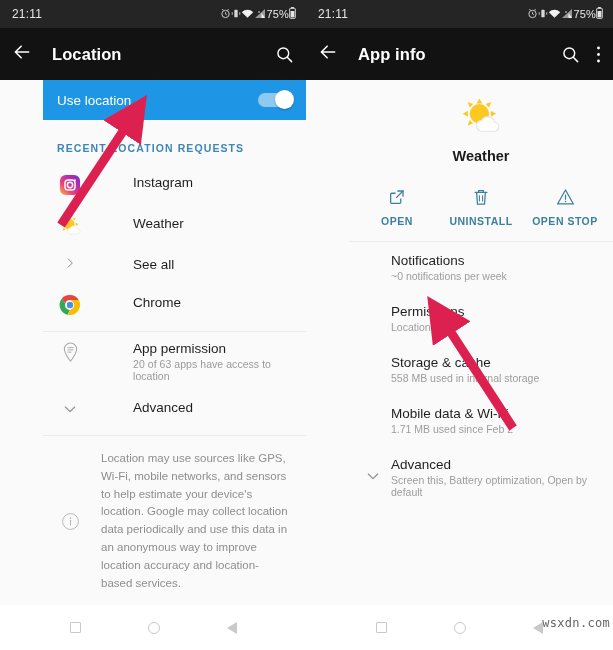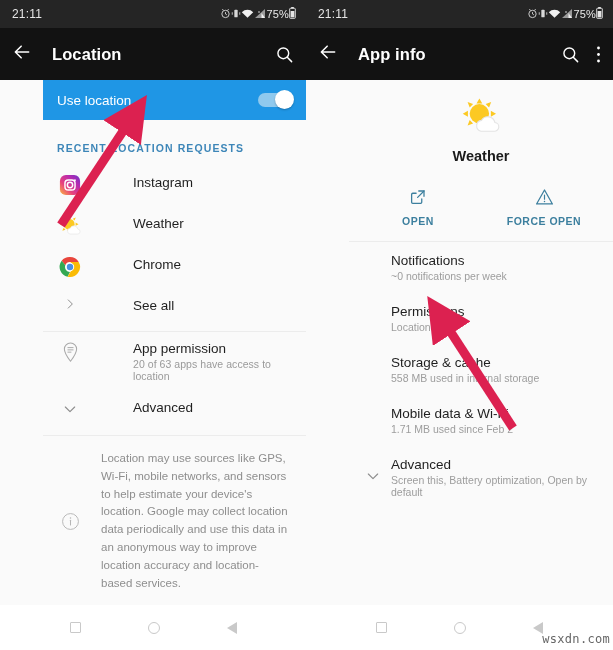--- a/index.html
+++ b/index.html
@@ -222,21 +222,21 @@
   .navbar .ntr {
     width: 0; height: 0;
     border-top: 6.5px solid transparent;
     border-bottom: 6.5px solid transparent;
     border-right: 10px solid #c9c9c9;
   }
 
   .watermark {
     position: absolute;
     right: 3px;
-    bottom: 4px;
+    bottom: 20px;
     font-family: "DejaVu Sans Mono", monospace;
     font-size: 12px;
     color: #666;
     letter-spacing: .3px;
   }
 
   .arrow-layer {
     position: absolute;
     inset: 0;
     pointer-events: none;
@@ -347,42 +347,42 @@
             <path d="M13 20.8a3.4 3.4 0 0 1 .3-6.7 4.5 4.5 0 0 1 8.3 1.3 2.7 2.7 0 0 1-.6 5.4z" fill="#ffffff" stroke="#e4e4e4" stroke-width=".7"></path>
           </svg>
         </span>
         <span class="txt">
           <span class="t1">Weather</span>
         </span>
       </div>
 
       <div class="row">
         <span class="ico">
+          <svg width="14" height="14" viewBox="0 0 24 24">
+              <path d="M9 5l7 7-7 7" stroke="#8d8d8d" stroke-width="1.7" fill="none" stroke-linecap="round" stroke-linejoin="round"></path>
+            </svg>
+        </span>
+        <span class="txt">
+          <span class="t1">See all</span>
+        </span>
+      </div>
+
+      <div class="row">
+        <span class="ico">
           <svg width="22" height="22" viewBox="0 0 24 24">
             <circle cx="12" cy="12" r="11" fill="#ffffff"></circle>
             <path d="M12 1a11 11 0 0 1 9.5 5.5H12a5.5 5.5 0 0 0-5.2 3.7L2.9 5.1A11 11 0 0 1 12 1z" fill="#e8453c"></path>
             <path d="M2.9 5.1l4 5.1A5.5 5.5 0 0 0 12 17.5l-2.6 5.1A11 11 0 0 1 2.9 5.1z" fill="#34a853"></path>
             <path d="M21.5 6.5A11 11 0 0 1 9.4 22.6L14 14.6a5.5 5.5 0 0 0-2-8.1z" fill="#fabb05"></path>
             <circle cx="12" cy="12" r="4.6" fill="#ffffff"></circle>
             <circle cx="12" cy="12" r="3.5" fill="#4a90e2"></circle>
           </svg>
         </span>
         <span class="txt">
           <span class="t1">Chrome</span>
-        </span>
-      </div>
-
-      <div class="row">
-        <span class="ico">
-          <svg width="14" height="14" viewBox="0 0 24 24">
-              <path d="M9 5l7 7-7 7" stroke="#8d8d8d" stroke-width="1.7" fill="none" stroke-linecap="round" stroke-linejoin="round"></path>
-            </svg>
-        </span>
-        <span class="txt">
-          <span class="t1">See all</span>
         </span>
       </div>
 
       <div class="divider"></div>
 
       <div class="row">
         <span class="ico">
           <svg width="19" height="21" viewBox="0 0 20 24">
             <path d="M10 1.2c4 0 7 3 7 6.8 0 5-7 14-7 14S3 13 3 8C3 4.2 6 1.2 10 1.2z" fill="none" stroke="#a9a9a9" stroke-width="1.2"></path>
             <path d="M6.6 6.4h6.8M6.6 9h6.8M6.6 11.6h4.4" stroke="#a9a9a9" stroke-width="1.1"></path>
@@ -524,27 +524,38 @@
             <svg width="18" height="18" viewBox="0 0 24 24">
                 <path d="M13 4h7v7" stroke="#3c7f9e" stroke-width="1.7" fill="none" stroke-linecap="round"></path>
                 <path d="M20 4l-8.5 8.5" stroke="#3c7f9e" stroke-width="1.7" stroke-linecap="round"></path>
                 <path d="M17 14.5V19a1.5 1.5 0 0 1-1.5 1.5H5A1.5 1.5 0 0 1 3.5 19V8.5A1.5 1.5 0 0 1 5 7h4.5" stroke="#3c7f9e" stroke-width="1.7" fill="none" stroke-linecap="round"></path>
               </svg>
           </div>
           <div class="alab">OPEN</div>
         </div>
         <div class="action">
           <div class="aico">
+            <svg width="16" height="19" viewBox="0 0 20 24">
+                <path d="M2.5 5.5h15" stroke="#3c7f9e" stroke-width="1.6" stroke-linecap="round"></path>
+                <path d="M7 5.5V3.4h6v2.1" stroke="#3c7f9e" stroke-width="1.6" fill="none"></path>
+                <path d="M4.5 5.5l1 15h9l1-15" stroke="#3c7f9e" stroke-width="1.6" fill="none"></path>
+                <path d="M8 9v8M12 9v8" stroke="#3c7f9e" stroke-width="1.3"></path>
+              </svg>
+          </div>
+          <div class="alab">UNINSTALL</div>
+        </div>
+        <div class="action">
+          <div class="aico">
             <svg width="19" height="18" viewBox="0 0 24 22">
                 <path d="M12 2.2 22 19.8H2z" fill="none" stroke="#3c7f9e" stroke-width="1.6" stroke-linejoin="round"></path>
                 <path d="M12 8.5v5.2" stroke="#3c7f9e" stroke-width="1.5" stroke-linecap="round"></path>
                 <circle cx="12" cy="16.6" r=".95" fill="#3c7f9e"></circle>
               </svg>
           </div>
-          <div class="alab">FORCE OPEN</div>
+          <div class="alab">OPEN STOP</div>
         </div>
       </div>
 
       <div class="r-divider"></div>
 
       <div class="rrow">
         <div class="t1">Notifications</div>
         <div class="t2">~0 notifications per week</div>
       </div>
 

